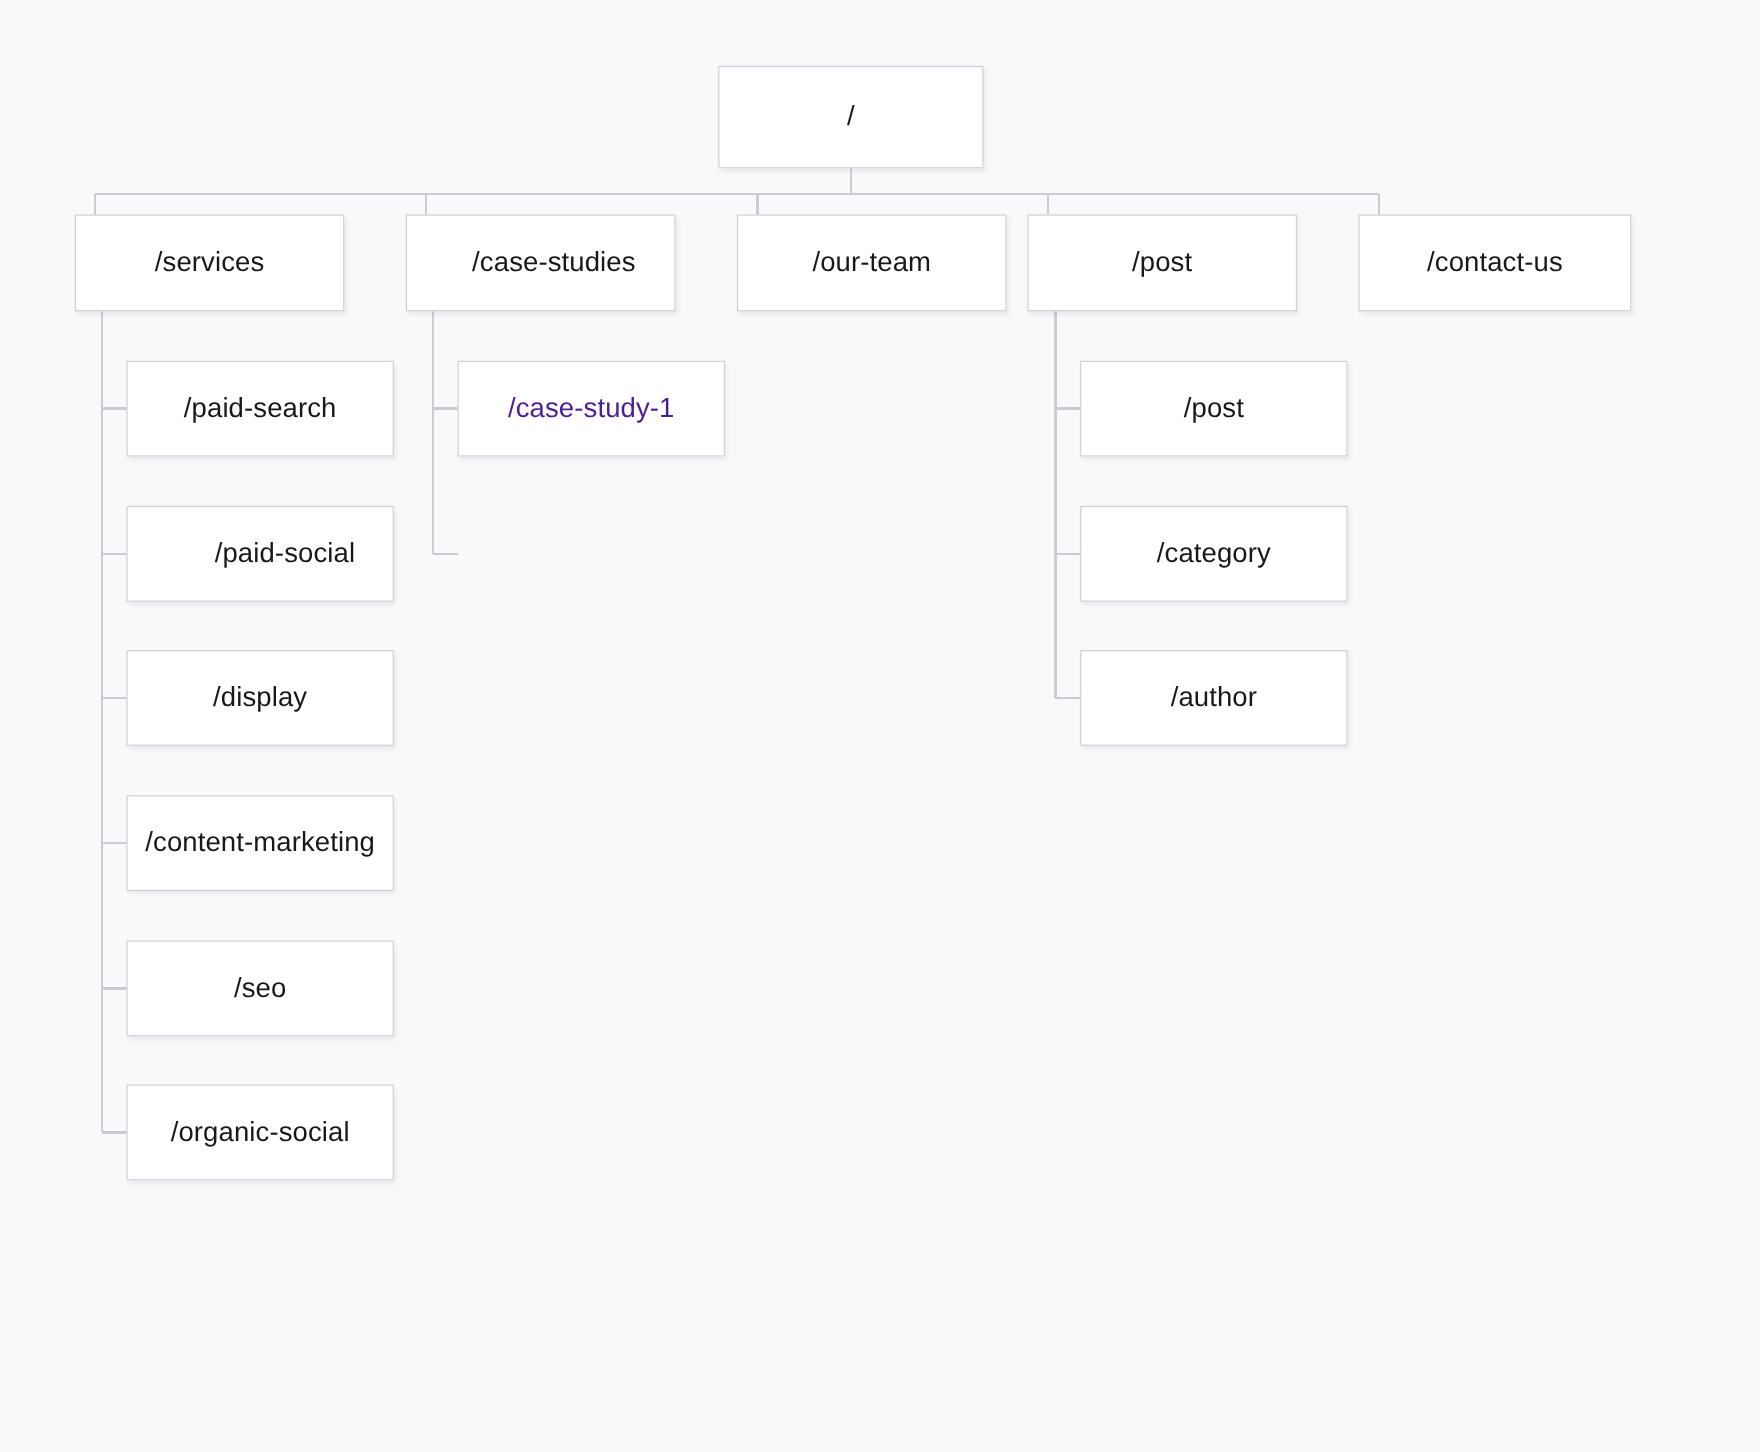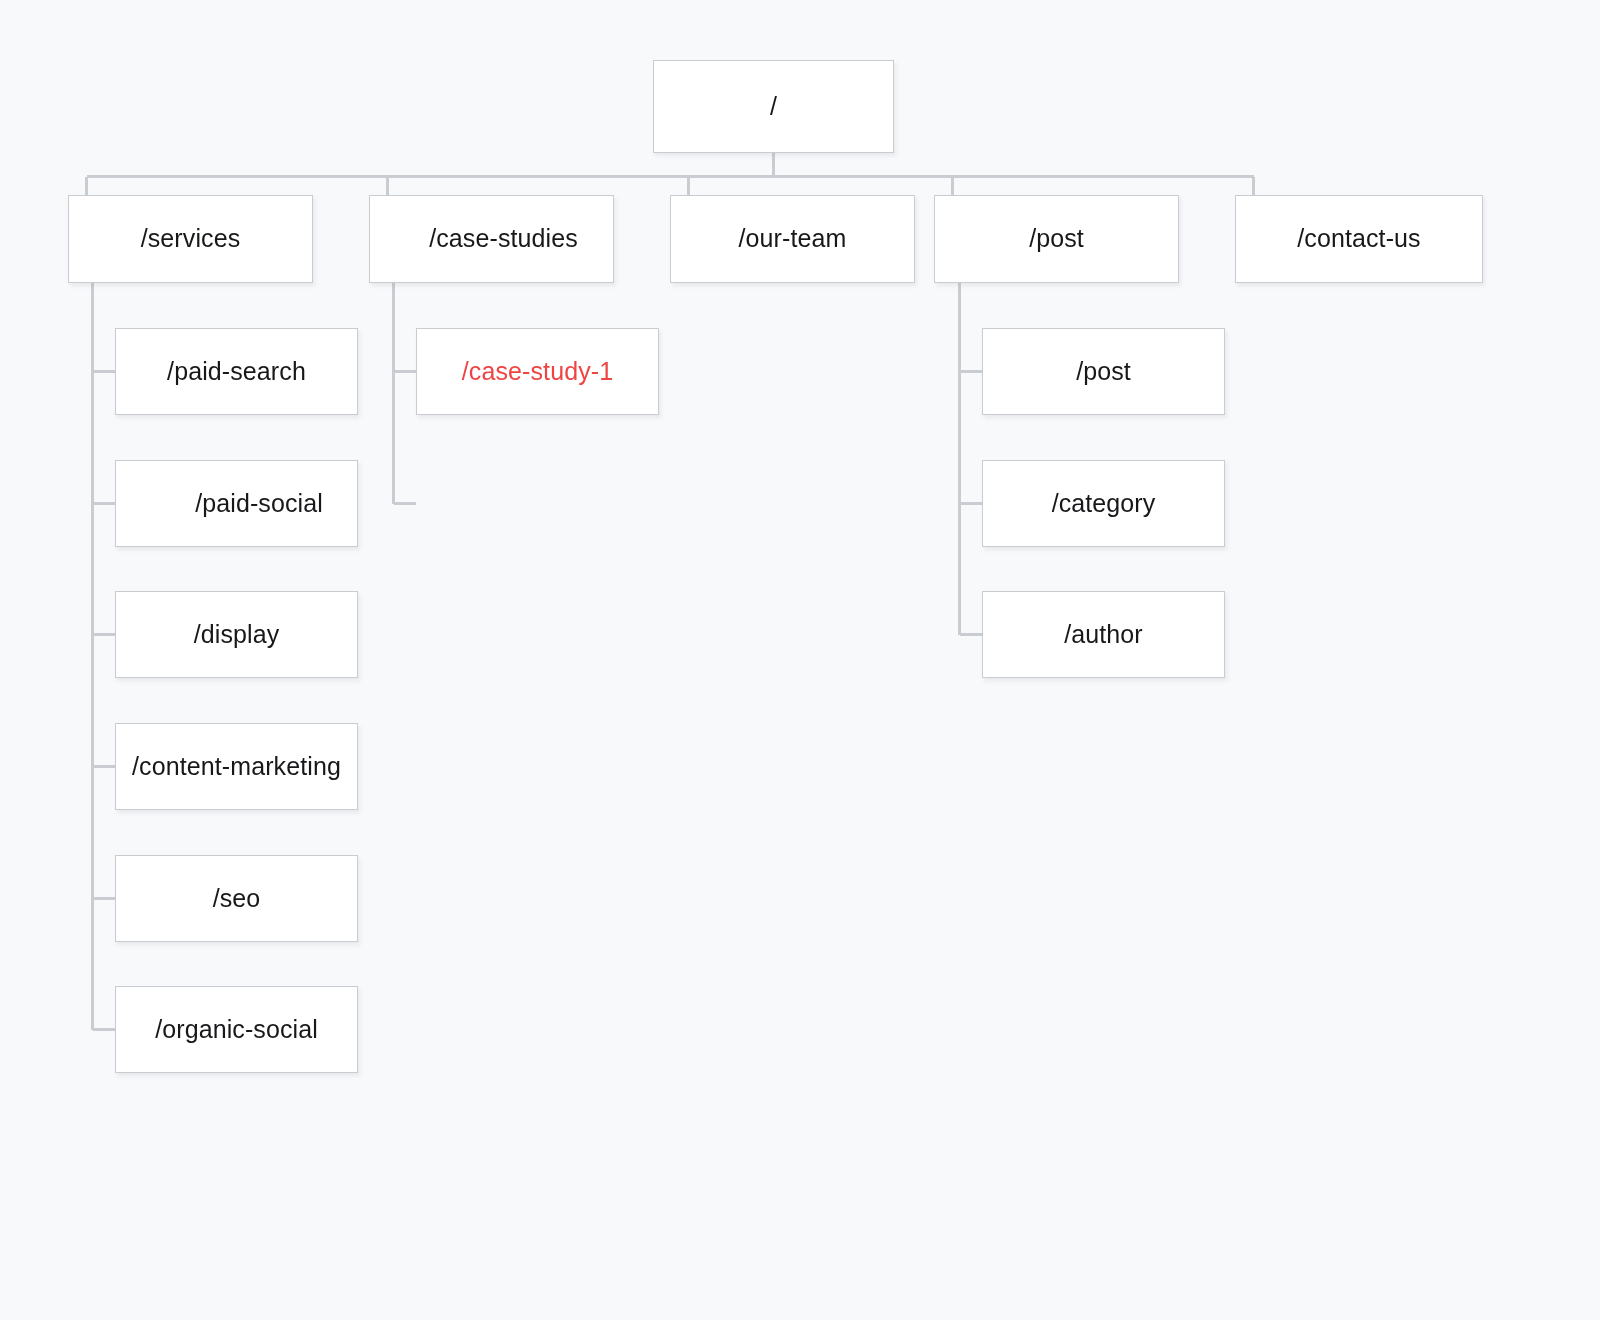--- a/index.html
+++ b/index.html
@@ -134,21 +134,21 @@
     </div>
 
     <div class="node" style="left: 115px; top: 855px; width: 243px; height: 87px; background: rgb(255, 255, 255); border-color: rgb(201, 205, 210); color: rgb(23, 24, 26);">
       <span class="node-label">/seo</span>
     </div>
 
     <div class="node" style="left: 115px; top: 986px; width: 243px; height: 87px; background: rgb(255, 255, 255); border-color: rgb(201, 205, 210); color: rgb(23, 24, 26);">
       <span class="node-label">/organic-social</span>
     </div>
 
-    <div class="node" style="left: 416px; top: 328px; width: 243px; height: 87px; background: rgb(255, 255, 255); border-color: rgb(201, 205, 210); color: #ef4444;">
+    <div class="node" style="left: 416px; top: 328px; width: 243px; height: 87px; background: rgb(255, 255, 255); border-color: rgb(201, 205, 210); color: #4c1d95;">
       <span class="node-label">/case-study-1</span>
     </div>
 
 
     <div class="node" style="left: 982px; top: 460px; width: 243px; height: 87px; background: rgb(255, 255, 255); border-color: rgb(201, 205, 210); color: rgb(23, 24, 26);">
       <span class="node-label">/category</span>
     </div>
 
     <div class="node" style="left: 982px; top: 328px; width: 243px; height: 87px; background: rgb(255, 255, 255); border-color: rgb(201, 205, 210); color: rgb(23, 24, 26);">
       <span class="node-label">/post</span>

